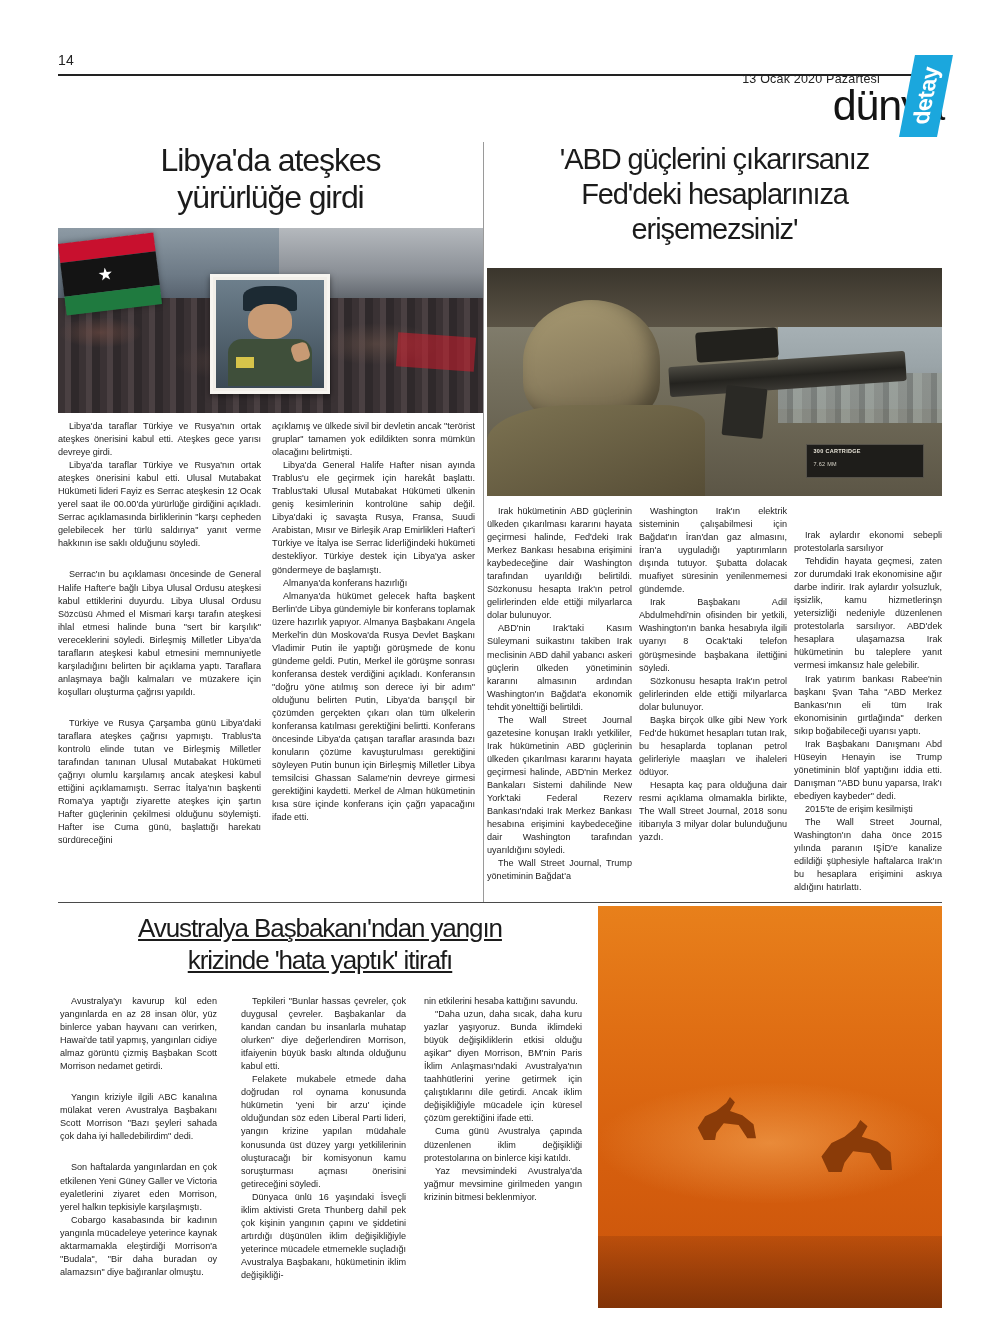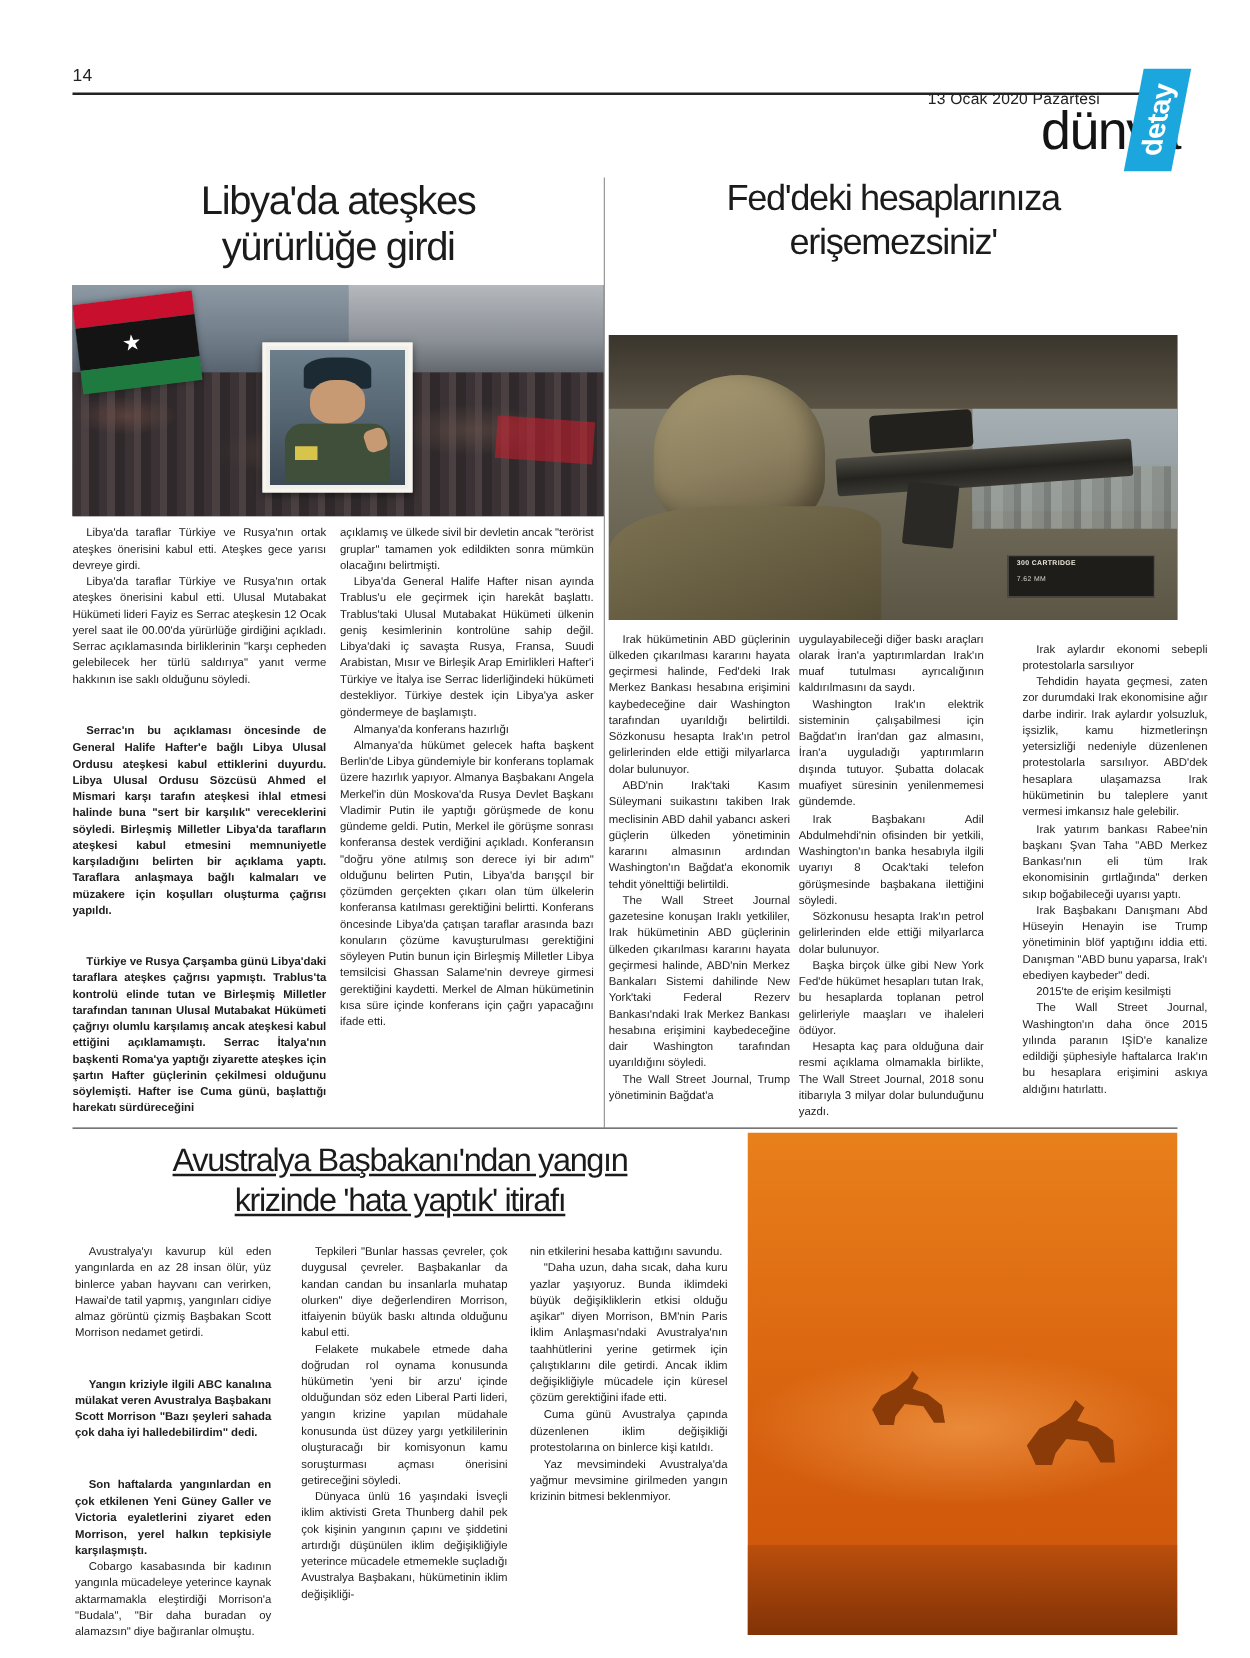--- a/index.html
+++ b/index.html
@@ -58,21 +58,21 @@
     line-height:13.05px;
     text-align:justify;
     color:#1d1d1d;
     letter-spacing:0px;
     word-spacing:-.2px;
     -webkit-hyphens:none; hyphens:none;
   }
   .body-col p { margin:0; text-indent:11px; }
   .body-col p.noind { text-indent:0; }
   .body-col p + p { margin-top:0; }
-  .body-col p.gap { margin-top:28px;font-weight:bold; }
+  .body-col p.gap { margin-top:18px; }
 
   
   .vrule { position:absolute; width:1px; background:#9a9a9a; }
   .hrule { position:absolute; height:1px; background:#4a4a4a; }
 
   
   .photo { position:absolute; overflow:hidden; }
 
   
   .photo-libya { left:58px; top:228px; width:425px; height:185px; background:#2c2a2c; }
@@ -272,20 +272,21 @@
   <div class="body-col" style="left:272px;top:420px;width:203px;">
     <p class="noind">açıklamış ve ülkede sivil bir devletin ancak "terörist gruplar" tamamen yok edildikten sonra mümkün olacağını belirtmişti.</p>
     <p>Libya'da General Halife Hafter nisan ayında Trablus'u ele geçirmek için harekât başlattı. Trablus'taki Ulusal Mutabakat Hükümeti ülkenin geniş kesimlerinin kontrolüne sahip değil. Libya'daki iç savaşta Rusya, Fransa, Suudi Arabistan, Mısır ve Birleşik Arap Emirlikleri Hafter'i Türkiye ve İtalya ise Serrac liderliğindeki hükümeti destekliyor. Türkiye destek için Libya'ya asker göndermeye de başlamıştı.</p>
     <p>Almanya'da konferans hazırlığı</p>
     <p>Almanya'da hükümet gelecek hafta başkent Berlin'de Libya gündemiyle bir konferans toplamak üzere hazırlık yapıyor. Almanya Başbakanı Angela Merkel'in dün Moskova'da Rusya Devlet Başkanı Vladimir Putin ile yaptığı görüşmede de konu gündeme geldi. Putin, Merkel ile görüşme sonrası konferansa destek verdiğini açıkladı. Konferansın "doğru yöne atılmış son derece iyi bir adım" olduğunu belirten Putin, Libya'da barışçıl bir çözümden gerçekten çıkarı olan tüm ülkelerin konferansa katılması gerektiğini belirtti. Konferans öncesinde Libya'da çatışan taraflar arasında bazı konuların çözüme kavuşturulması gerektiğini söyleyen Putin bunun için Birleşmiş Milletler Libya temsilcisi Ghassan Salame'nin devreye girmesi gerektiğini kaydetti. Merkel de Alman hükümetinin kısa süre içinde konferans için çağrı yapacağını ifade etti.</p>
   </div>
 
   <div class="vrule" style="left:483px;top:142px;height:760px;"></div>
 
   <div class="hl" style="position:absolute;left:487px;top:142px;width:455px;font-size:29px;line-height:35px;">
+    <div>'ABD güçlerini çıkarırsanız</div>
     <div>Fed'deki hesaplarınıza</div>
     <div>erişemezsiniz'</div>
   </div>
 
   <div class="photo photo-iraq">
     <div class="iraq-bg"></div>
     <div class="iraq-sky"></div>
     <div class="iraq-city"></div>
     <div class="iraq-roof"></div>
     <div class="iraq-helmet"></div>
@@ -300,29 +301,28 @@
   </div>
 
   <div class="body-col" style="left:487px;top:505px;width:145px;">
     <p>Irak hükümetinin ABD güçlerinin ülkeden çıkarılması kararını hayata geçirmesi halinde, Fed'deki Irak Merkez Bankası hesabına erişimini kaybedeceğine dair Washington tarafından uyarıldığı belirtildi. Sözkonusu hesapta Irak'ın petrol gelirlerinden elde ettiği milyarlarca dolar bulunuyor.</p>
     <p>ABD'nin Irak'taki Kasım Süleymani suikastını takiben Irak meclisinin ABD dahil yabancı askeri güçlerin ülkeden yönetiminin kararını almasının ardından Washington'ın Bağdat'a ekonomik tehdit yönelttiği belirtildi.</p>
     <p>The Wall Street Journal gazetesine konuşan Iraklı yetkililer, Irak hükümetinin ABD güçlerinin ülkeden çıkarılması kararını hayata geçirmesi halinde, ABD'nin Merkez Bankaları Sistemi dahilinde New York'taki Federal Rezerv Bankası'ndaki Irak Merkez Bankası hesabına erişimini kaybedeceğine dair Washington tarafından uyarıldığını söyledi.</p>
     <p>The Wall Street Journal, Trump yönetiminin Bağdat'a</p>
   </div>
 
   <div class="body-col" style="left:639px;top:505px;width:148px;">
-    <p class="noind">uygulayabileceği diğer baskı araçları olarak İran'a yaptırımlardan Irak'ın muaf tutulması ayrıcalığının kaldırılmasını da saydı.</p>
     <p>Washington Irak'ın elektrik sisteminin çalışabilmesi için Bağdat'ın İran'dan gaz almasını, İran'a uyguladığı yaptırımların dışında tutuyor. Şubatta dolacak muafiyet süresinin yenilenmemesi gündemde.</p>
     <p>Irak Başbakanı Adil Abdulmehdi'nin ofisinden bir yetkili, Washington'ın banka hesabıyla ilgili uyarıyı 8 Ocak'taki telefon görüşmesinde başbakana ilettiğini söyledi.</p>
     <p>Sözkonusu hesapta Irak'ın petrol gelirlerinden elde ettiği milyarlarca dolar bulunuyor.</p>
     <p>Başka birçok ülke gibi New York Fed'de hükümet hesapları tutan Irak, bu hesaplarda toplanan petrol gelirleriyle maaşları ve ihaleleri ödüyor.</p>
     <p>Hesapta kaç para olduğuna dair resmi açıklama olmamakla birlikte, The Wall Street Journal, 2018 sonu itibarıyla 3 milyar dolar bulunduğunu yazdı.</p>
   </div>
 
-  <div class="body-col" style="left:794px;top:513px;width:148px;margin-left:24px;">
+  <div class="body-col" style="left:794px;top:529px;width:148px;">
     <p>Irak aylardır ekonomi sebepli protestolarla sarsılıyor</p>
     <p>Tehdidin hayata geçmesi, zaten zor durumdaki Irak ekonomisine ağır darbe indirir. Irak aylardır yolsuzluk, işsizlik, kamu hizmetlerinşn yetersizliği nedeniyle düzenlenen protestolarla sarsılıyor. ABD'dek hesaplara ulaşamazsa Irak hükümetinin bu taleplere yanıt vermesi imkansız hale gelebilir.</p>
     <p>Irak yatırım bankası Rabee'nin başkanı Şvan Taha "ABD Merkez Bankası'nın eli tüm Irak ekonomisinin gırtlağında" derken sıkıp boğabileceği uyarısı yaptı.</p>
     <p>Irak Başbakanı Danışmanı Abd Hüseyin Henayin ise Trump yönetiminin blöf yaptığını iddia etti. Danışman "ABD bunu yaparsa, Irak'ı ebediyen kaybeder" dedi.</p>
     <p>2015'te de erişim kesilmişti</p>
     <p>The Wall Street Journal, Washington'ın daha önce 2015 yılında paranın IŞİD'e kanalize edildiği şüphesiyle haftalarca Irak'ın bu hesaplara erişimini askıya aldığını hatırlattı.</p>
   </div>
 
   <div class="hrule" style="left:58px;top:902px;width:884px;"></div>
 

